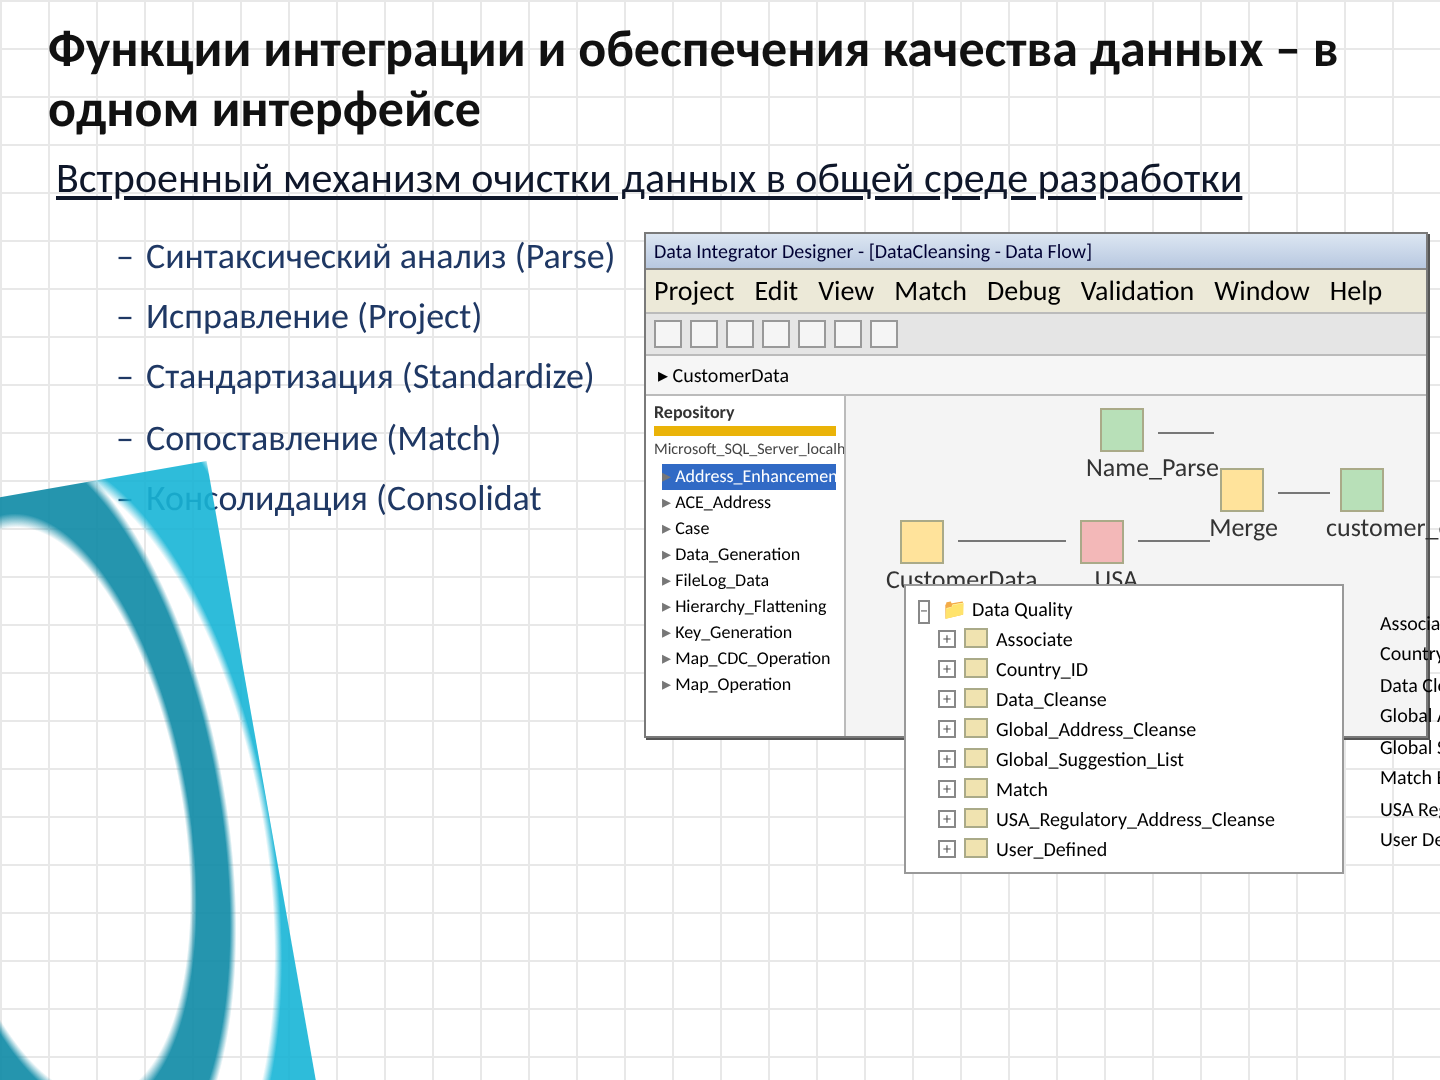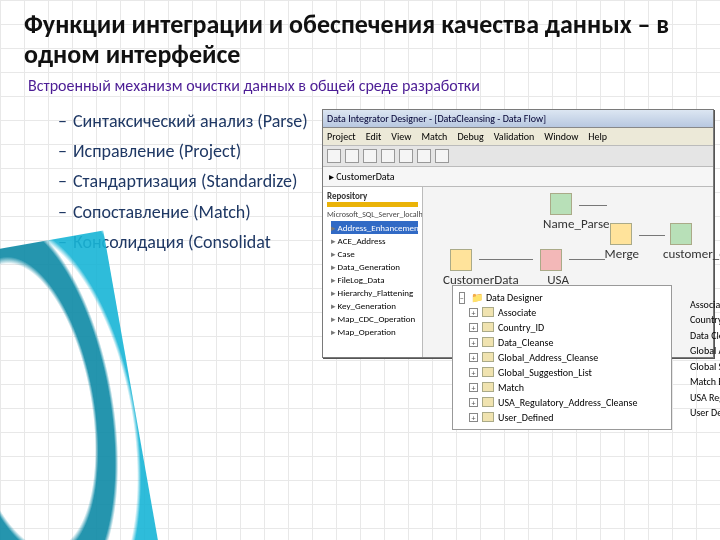--- a/index.html
+++ b/index.html
@@ -25,23 +25,24 @@
     pointer-events: none;
   }
   .title {
     font-size: 26px;
     font-weight: 700;
     color: #111;
     padding: 10px 24px 2px 24px;
     line-height: 1.15;
   }
   .subtitle {
-    font-size: 16px;
-    color: #4c1d95;
+    font-size: 21px;
+    color: #0f172a;
     padding: 4px 24px 8px 28px;
+    text-decoration: underline;
   }
   .content {
     display: flex;
     padding: 6px 0 0 58px;
     gap: 14px;
   }
   .bullets {
     width: 250px;
     font-size: 18px;
     color: #1f3864;
@@ -63,21 +64,21 @@
   .tbar {
     background: linear-gradient(#dce6f2,#b8c8e0);
     font-size: 10px;
     padding: 2px 4px;
     border-bottom: 1px solid #888;
     color:#003;
     white-space:nowrap;
     overflow:hidden;
   }
   .menubar {
-    font-size: 10px;
+    font-size: 14px;
     padding: 2px 4px;
     background: #ece9d8;
     border-bottom:1px solid #bbb;
     color:#000;
     display:flex; gap:10px;
   }
   .toolbar {
     padding: 3px 4px;
     border-bottom:1px solid #bbb;
     display:flex; gap:4px;
@@ -202,21 +203,21 @@
           <div class="line" style="left:156px;top:18px;width:28px;"></div>
           <div class="line" style="left:216px;top:48px;width:26px;"></div>
         </div>
       </div>
     </div>
 
     <div class="tree2">
       <div class="root">
         <span class="pm">−</span>
         <span style="margin-left:4px;">📁</span>
-        <span>Data Designer</span>
+        <span>Data Quality</span>
       </div>
       <ul>
         <li>
             <span class="pm">+</span>
             <span class="cube"></span>
             <span>Associate</span>
           </li>
         <li>
             <span class="pm">+</span>
             <span class="cube"></span>

